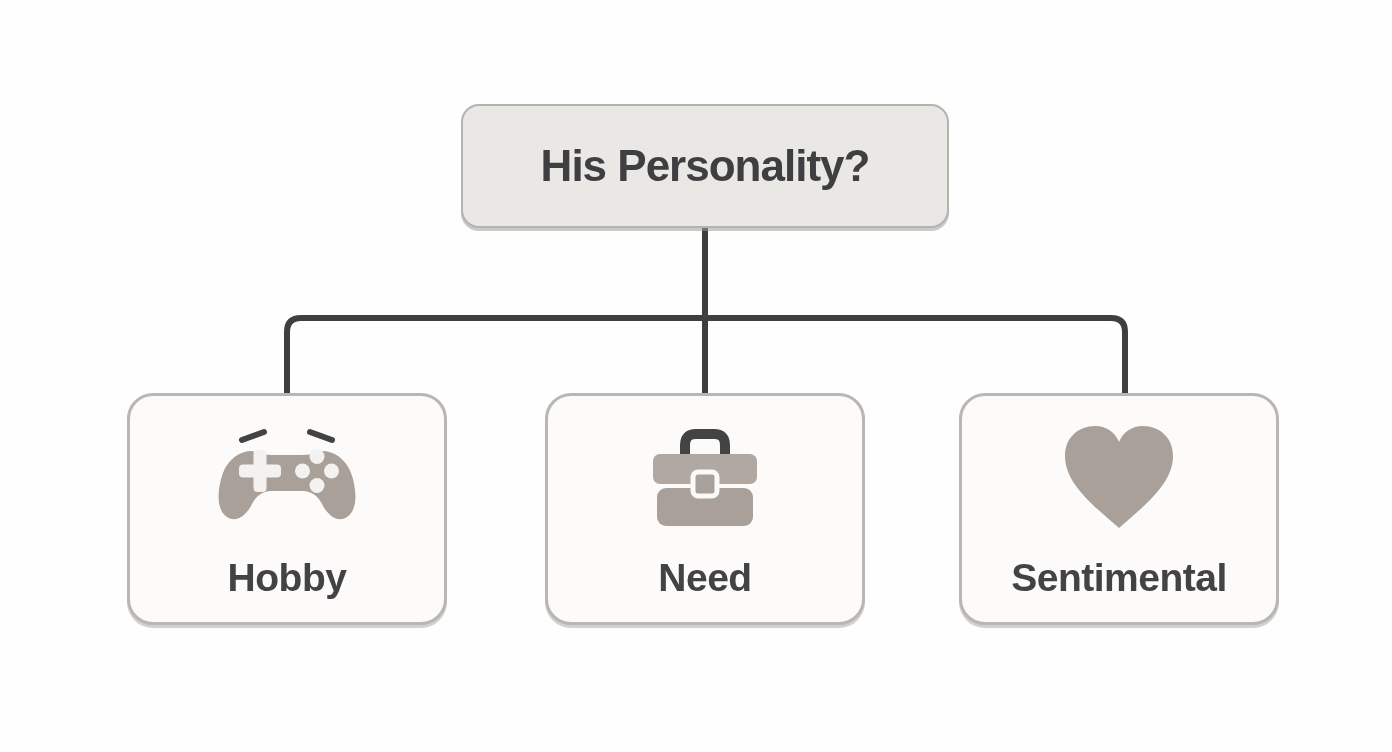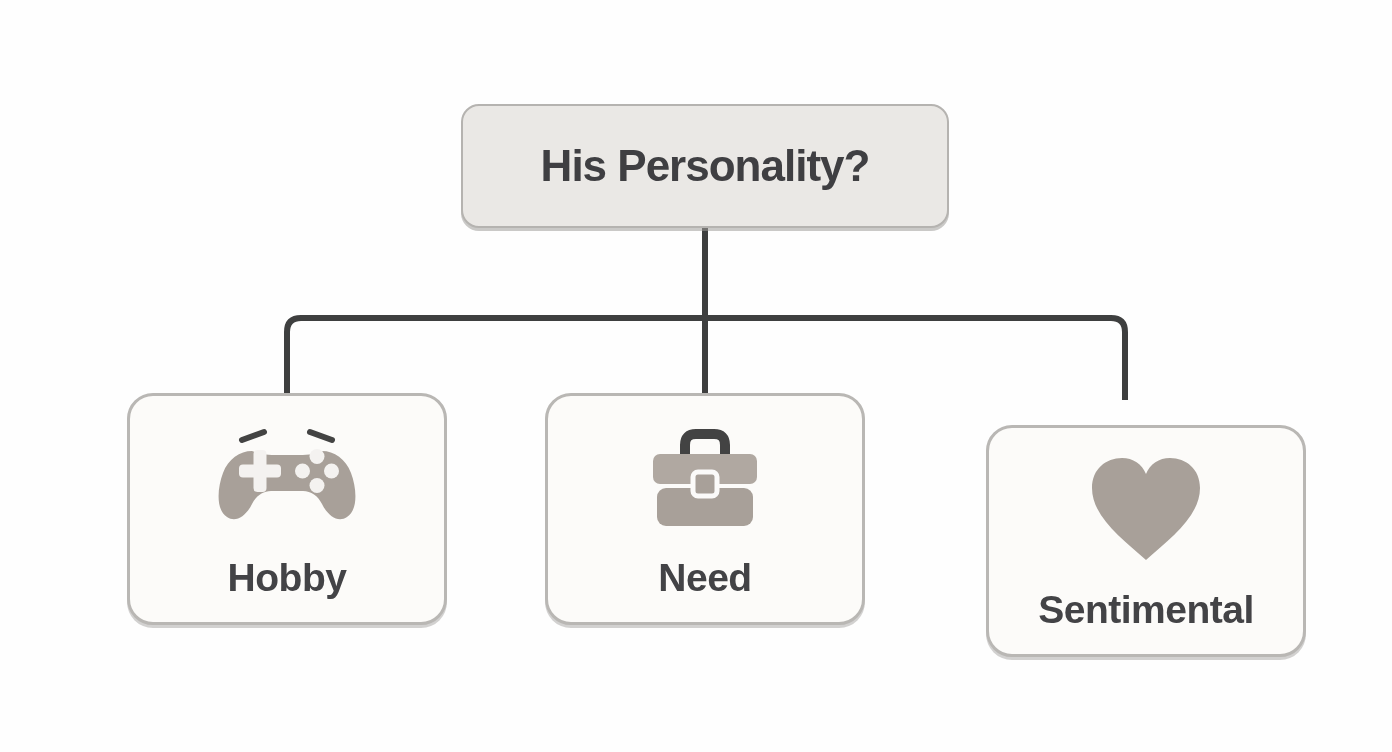--- a/index.html
+++ b/index.html
@@ -51,21 +51,21 @@
     width: 320px;
     height: 232px;
     background: #fcfbf9;
     border: 3px solid #b9b7b4;
     border-radius: 26px;
     box-shadow: 0 3px 0 rgba(158,156,153,0.45);
     gap: 26px;
   }
   .child-box.pos-1 { left: 127px; }
   .child-box.pos-2 { left: 545px; }
-  .child-box.pos-3 { left: 986px; margin-top: 32px; }
+  .child-box.pos-3 { left: 959px; }
   .child-label {
     font-size: 39px;
     font-weight: 700;
     letter-spacing: -0.5px;
     color: #434346;
     line-height: 1;
   }
   .icon-wrap {
     display: flex;
     align-items: center;

